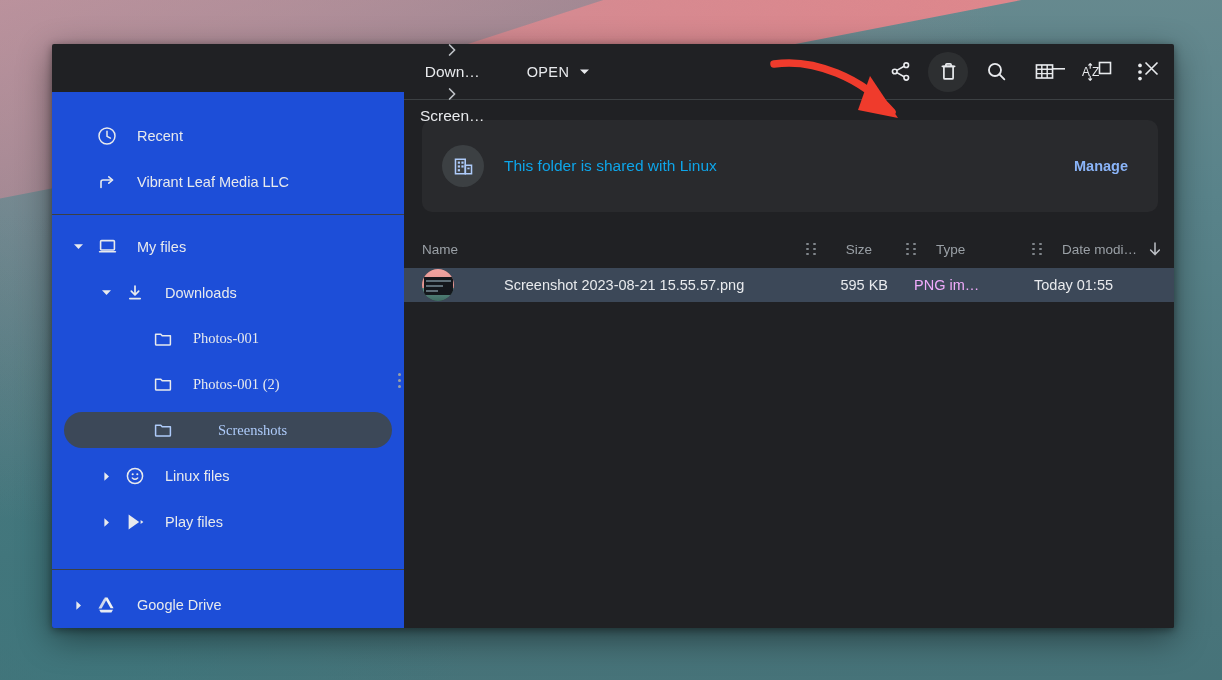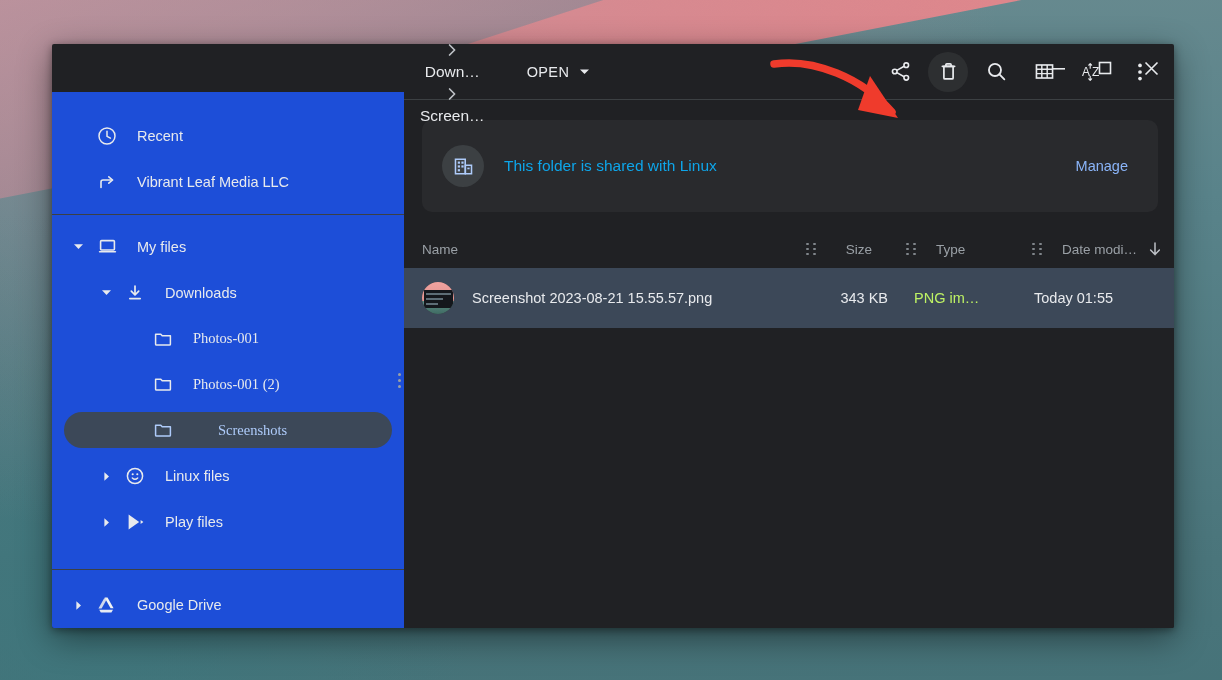--- a/index.html
+++ b/index.html
@@ -216,21 +216,21 @@
   }
   #banner-text {
     margin-left: 20px;
     color: #0ea5e9;
     font-size: 15.5px;
   }
   #banner-action {
     margin-left: auto;
     color: #8ab4f8;
     font-size: 14.5px;
-    font-weight: 400;
+    font-weight: 700;
     padding: 8px 10px;
     border-radius: 4px;
     cursor: default;
   }
 
   
   #list { margin-top: 18px; }
   #list-header {
     display: flex;
     align-items: center;
@@ -252,47 +252,48 @@
   .dots6s { display: grid; grid-template-columns: repeat(2, 3px); gap: 2.5px 4px; }
   .dots6s i { width: 2.5px; height: 2.5px; border-radius: 50%; background: #80868b; display: block; }
   .sort-arrow {
     width: 26px; flex: 0 0 26px;
     display: flex; align-items: center; justify-content: center;
   }
 
   .file-row {
     display: flex;
     align-items: center;
-    height: 60px;
+    height: 34px;
     padding-left: 18px;
     padding-right: 6px;
     color: #e8eaed;
     font-size: 14.5px;
     cursor: default;
+    gap: 32px;
   }
   .file-row.selected { background: #3c4858; }
   .thumb {
     width: 32px; height: 32px;
     flex: 0 0 32px;
     border-radius: 50%;
     overflow: hidden;
     position: relative;
     background: #2b2b2b;
   }
   .thumb .sky { position: absolute; inset: 0 0 42% 0; background: linear-gradient(180deg,#f0a3a0 0%, #e2938f 100%); }
   .thumb .ground { position: absolute; inset: 58% 0 0 0; background: linear-gradient(180deg,#5e8f86 0%,#3f6b63 100%); }
   .thumb .term { position: absolute; left: 2px; right: 1px; top: 26%; height: 56%; background: #14171c; }
   .thumb .term b { display:block; height:2px; background:#6a7c86; margin:3px 2px 0 2px; opacity:.85; }
   .thumb .term b:nth-child(2){ width: 60%; }
   .thumb .term b:nth-child(3){ width: 40%; }
   .file-name { margin-left: 18px; flex: 0 0 auto; white-space: nowrap; }
   .file-row .c-size { margin-left: auto; }
   .file-cols { margin-left: auto; display: flex; align-items: center; }
   .c-size { width: 100px; text-align: right; color: #e8eaed; }
-  .c-type { width: 120px; padding-left: 26px; color: #bef264; overflow: hidden; text-overflow: ellipsis; white-space: nowrap; }
+  .c-type { width: 120px; padding-left: 26px; color: #f0abfc; overflow: hidden; text-overflow: ellipsis; white-space: nowrap; }
   .c-date { width: 160px; padding-left: 26px; color: #e8eaed; white-space: nowrap; }
 
   
   #annotation {
     position: absolute;
     left: 766px; top: 52px;
     width: 180px; height: 90px;
     pointer-events: none;
     z-index: 60;
   }
@@ -630,21 +631,21 @@
               <div class="sky"></div>
               <div class="ground"></div>
               <div class="term">
                   <b></b>
                   <b></b>
                   <b></b>
                 </div>
             </div>
             <div class="file-name">Screenshot 2023-08-21 15.55.57.png</div>
             <div class="file-cols">
-              <div class="c-size">343 KB</div>
+              <div class="c-size">595 KB</div>
               <div class="c-type">PNG im…</div>
               <div class="c-date">Today 01:55</div>
             </div>
           </div>
 
         </div>
       </div>
 
     </div>
   </div>

